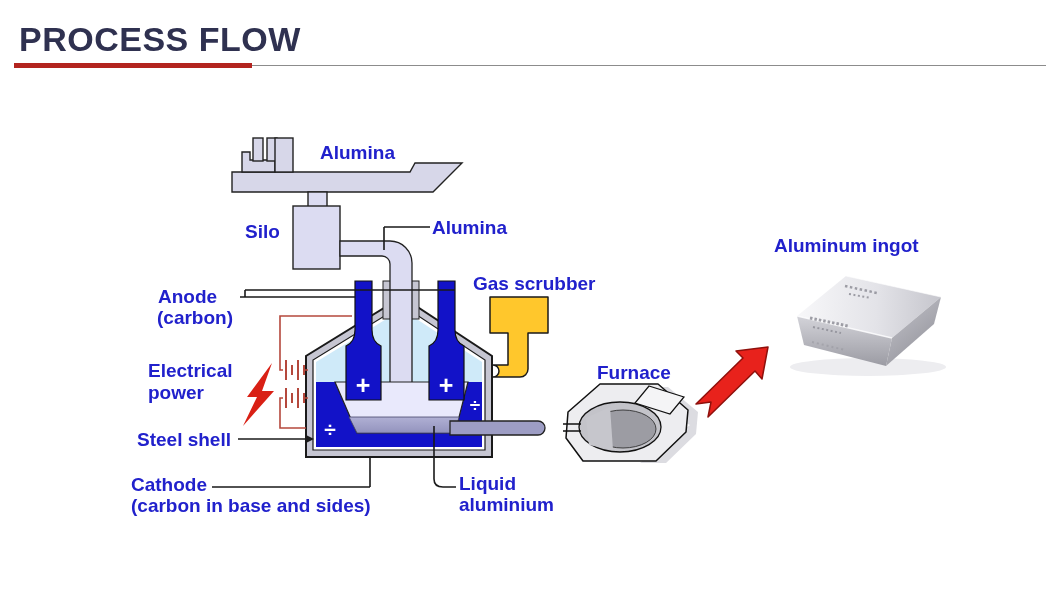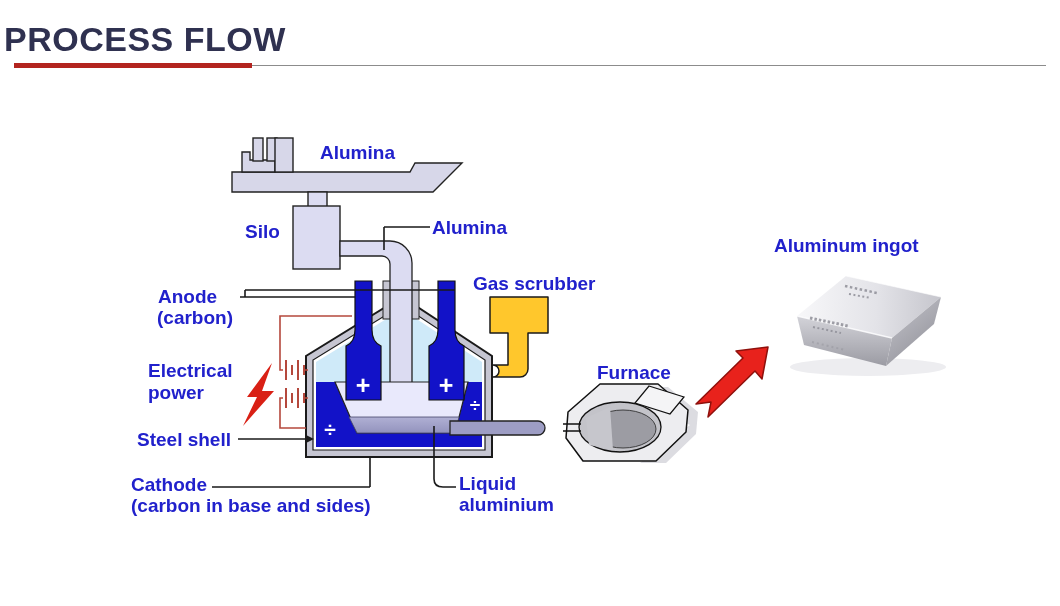--- a/index.html
+++ b/index.html
@@ -1,18 +1,18 @@
 <!DOCTYPE html>
 <html><head>
 <meta charset="utf-8">
 <style>
   html,body{margin:0;padding:0;background:#ffffff;}
   #slide{position:relative;width:1060px;height:606px;background:#ffffff;overflow:hidden;
          font-family:"Liberation Sans",sans-serif;}
-  #page-title{position:absolute;left:4px;top:20px;margin:0;font-size:34px;font-weight:800;
+  #page-title{position:absolute;left:19px;top:20px;margin:0;font-size:34px;font-weight:800;
               letter-spacing:.5px;color:#2f3150;font-family:"Liberation Sans",sans-serif;}
   #rule-accent{position:absolute;left:14px;top:63px;width:238px;height:5px;background:#b3241f;}
   #rule-thin{position:absolute;left:252px;top:65px;width:794px;height:1px;background:#8c8c8c;}
   svg{position:absolute;left:0;top:0;}
   text.lbl{font-family:"Liberation Sans",sans-serif;font-weight:bold;fill:#2121cc;font-size:19px;}
   text.sym{font-family:"Liberation Sans",sans-serif;font-weight:bold;fill:#ffffff;text-anchor:middle;}
 </style>
 </head>
 <body>
 

